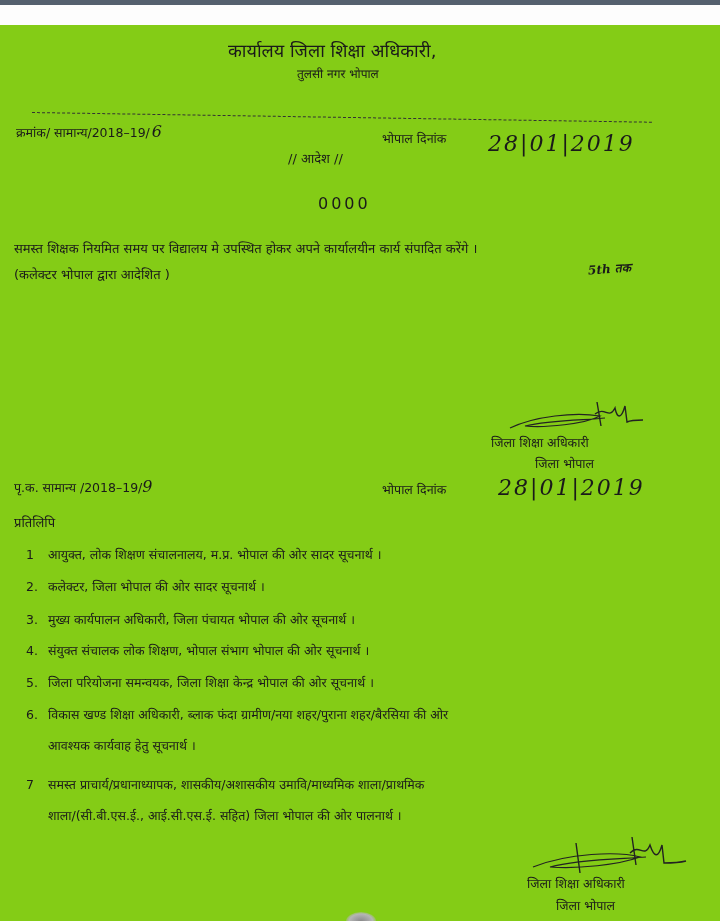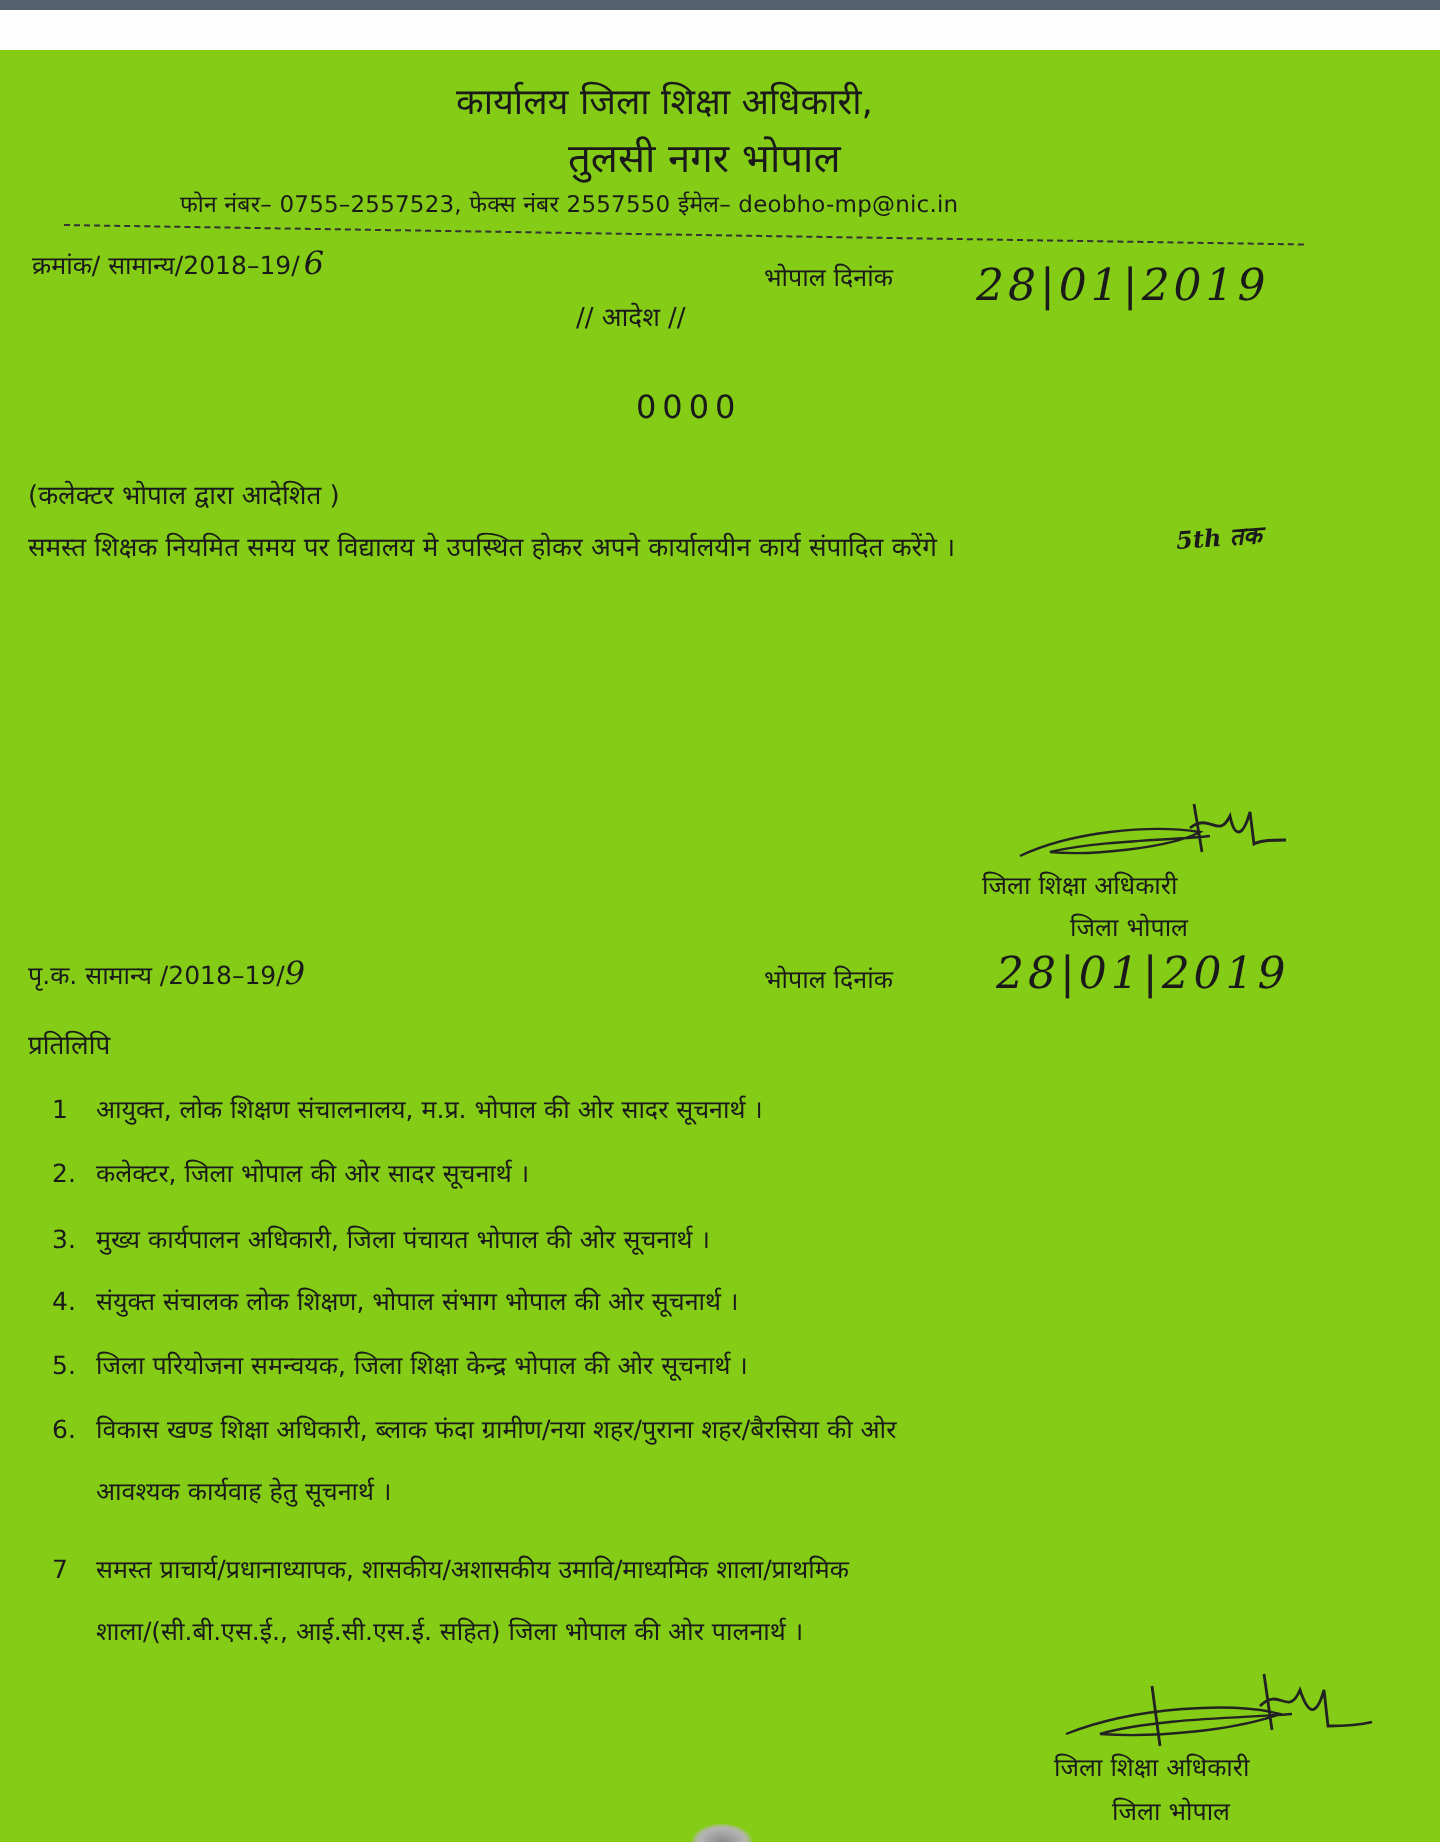--- a/index.html
+++ b/index.html
@@ -2,21 +2,21 @@
 <html><head>
   <meta charset="utf-8">
   <style>
     * { box-sizing: border-box; margin: 0; padding: 0; }
     html, body { width: 720px; height: 921px; overflow: hidden; background: #fdfdfd; }
     body { position: relative; font-family: "DejaVu Sans", "Liberation Sans", sans-serif; color: #1a1a1a; }
     .topbar { position: absolute; left: 0; top: 0; width: 720px; height: 5px; background: #55606e; }
     .page { position: absolute; left: 0; top: 5px; width: 720px; height: 916px; background: #84cc16; margin-top: 20px; }
     .abs { position: absolute; white-space: nowrap; }
     .hdr1 { left: 228px; top: 13px; font-size: 18px; }
-    .hdr2 { left: 284px; top: 40px; font-size: 20px; }
+    .hdr2 { left: 297px; top: 40px; font-size: 12px; }
     .hdr3 { left: 90px; top: 69px; font-size: 11.5px; letter-spacing: 0.1px; }
     .sep { position: absolute; left: 32px; top: 87px; width: 620px; height: 0; border-top: 1.5px dashed #333; transform: rotate(0.9deg); transform-origin: left center; }
     .ref1 { left: 16px; top: 97px; font-size: 12.5px; }
     .ref1 .hw { font-family: "DejaVu Serif", serif; font-style: italic; font-size: 16px; margin-left: 2px; }
     .city1 { left: 382px; top: 105px; font-size: 12.5px; }
     .date1 { left: 488px; top: 106px; font-family: "DejaVu Serif", serif; font-style: italic; font-size: 22px; letter-spacing: 2px; }
     .order { left: 288px; top: 124px; font-size: 13px; }
     .zeros { left: 318px; top: 169px; font-size: 16px; letter-spacing: 3px; }
     .para { position: absolute; left: 14px; top: 211px; width: 700px; font-size: 13px; line-height: 26px; }
     .para .line { display: block; white-space: nowrap; }
@@ -41,35 +41,34 @@
   </style>
 </head>
 <body>
 
 <div class="topbar"></div>
 
 <div class="page">
 
   <div class="abs hdr1">कार्यालय जिला शिक्षा अधिकारी,</div>
   <div class="abs hdr2">तुलसी नगर भोपाल</div>
-  <div class="abs hdr3">फोन नंबर– 0755–2557523, फेक्स नंबर 2557550 ईमेल– deobho-mp@nic.in</div>
   <div class="sep"></div>
 
   <div class="abs ref1">
     <span>क्रमांक/ सामान्य/2018–19/</span><span class="hw">6</span>
   </div>
   <div class="abs city1">भोपाल दिनांक</div>
   <div class="abs date1">28|01|2019</div>
 
   <div class="abs order">// आदेश //</div>
   <div class="abs zeros">0000</div>
 
   <div class="para">
+    <span class="line">समस्त शिक्षक नियमित समय पर विद्यालय मे उपस्थित होकर अपने कार्यालयीन कार्य संपादित करेंगे ।</span>
     <span class="line">(कलेक्टर भोपाल द्वारा आदेशित )</span>
-    <span class="line">समस्त शिक्षक नियमित समय पर विद्यालय मे उपस्थित होकर अपने कार्यालयीन कार्य संपादित करेंगे ।</span>
   </div>
   <div class="abs hwnote">5th तक</div>
 
   <svg class="abs sig1" viewBox="0 0 140 36">
     <path d="M5 30 C 30 18, 70 14, 95 18 C 80 26, 40 30, 20 28 C 45 22, 85 22, 100 20" fill="none" stroke="#222" stroke-width="1.2"></path>
     <path d="M92 4 L 96 28 M90 16 C 100 8, 104 22, 110 10 C 112 20, 116 22, 120 8 L 122 24 C 126 22, 132 22, 138 22" fill="none" stroke="#222" stroke-width="1.4"></path>
   </svg>
   <div class="abs sigt1">जिला शिक्षा अधिकारी</div>
   <div class="abs sigt1b">जिला भोपाल</div>
 

